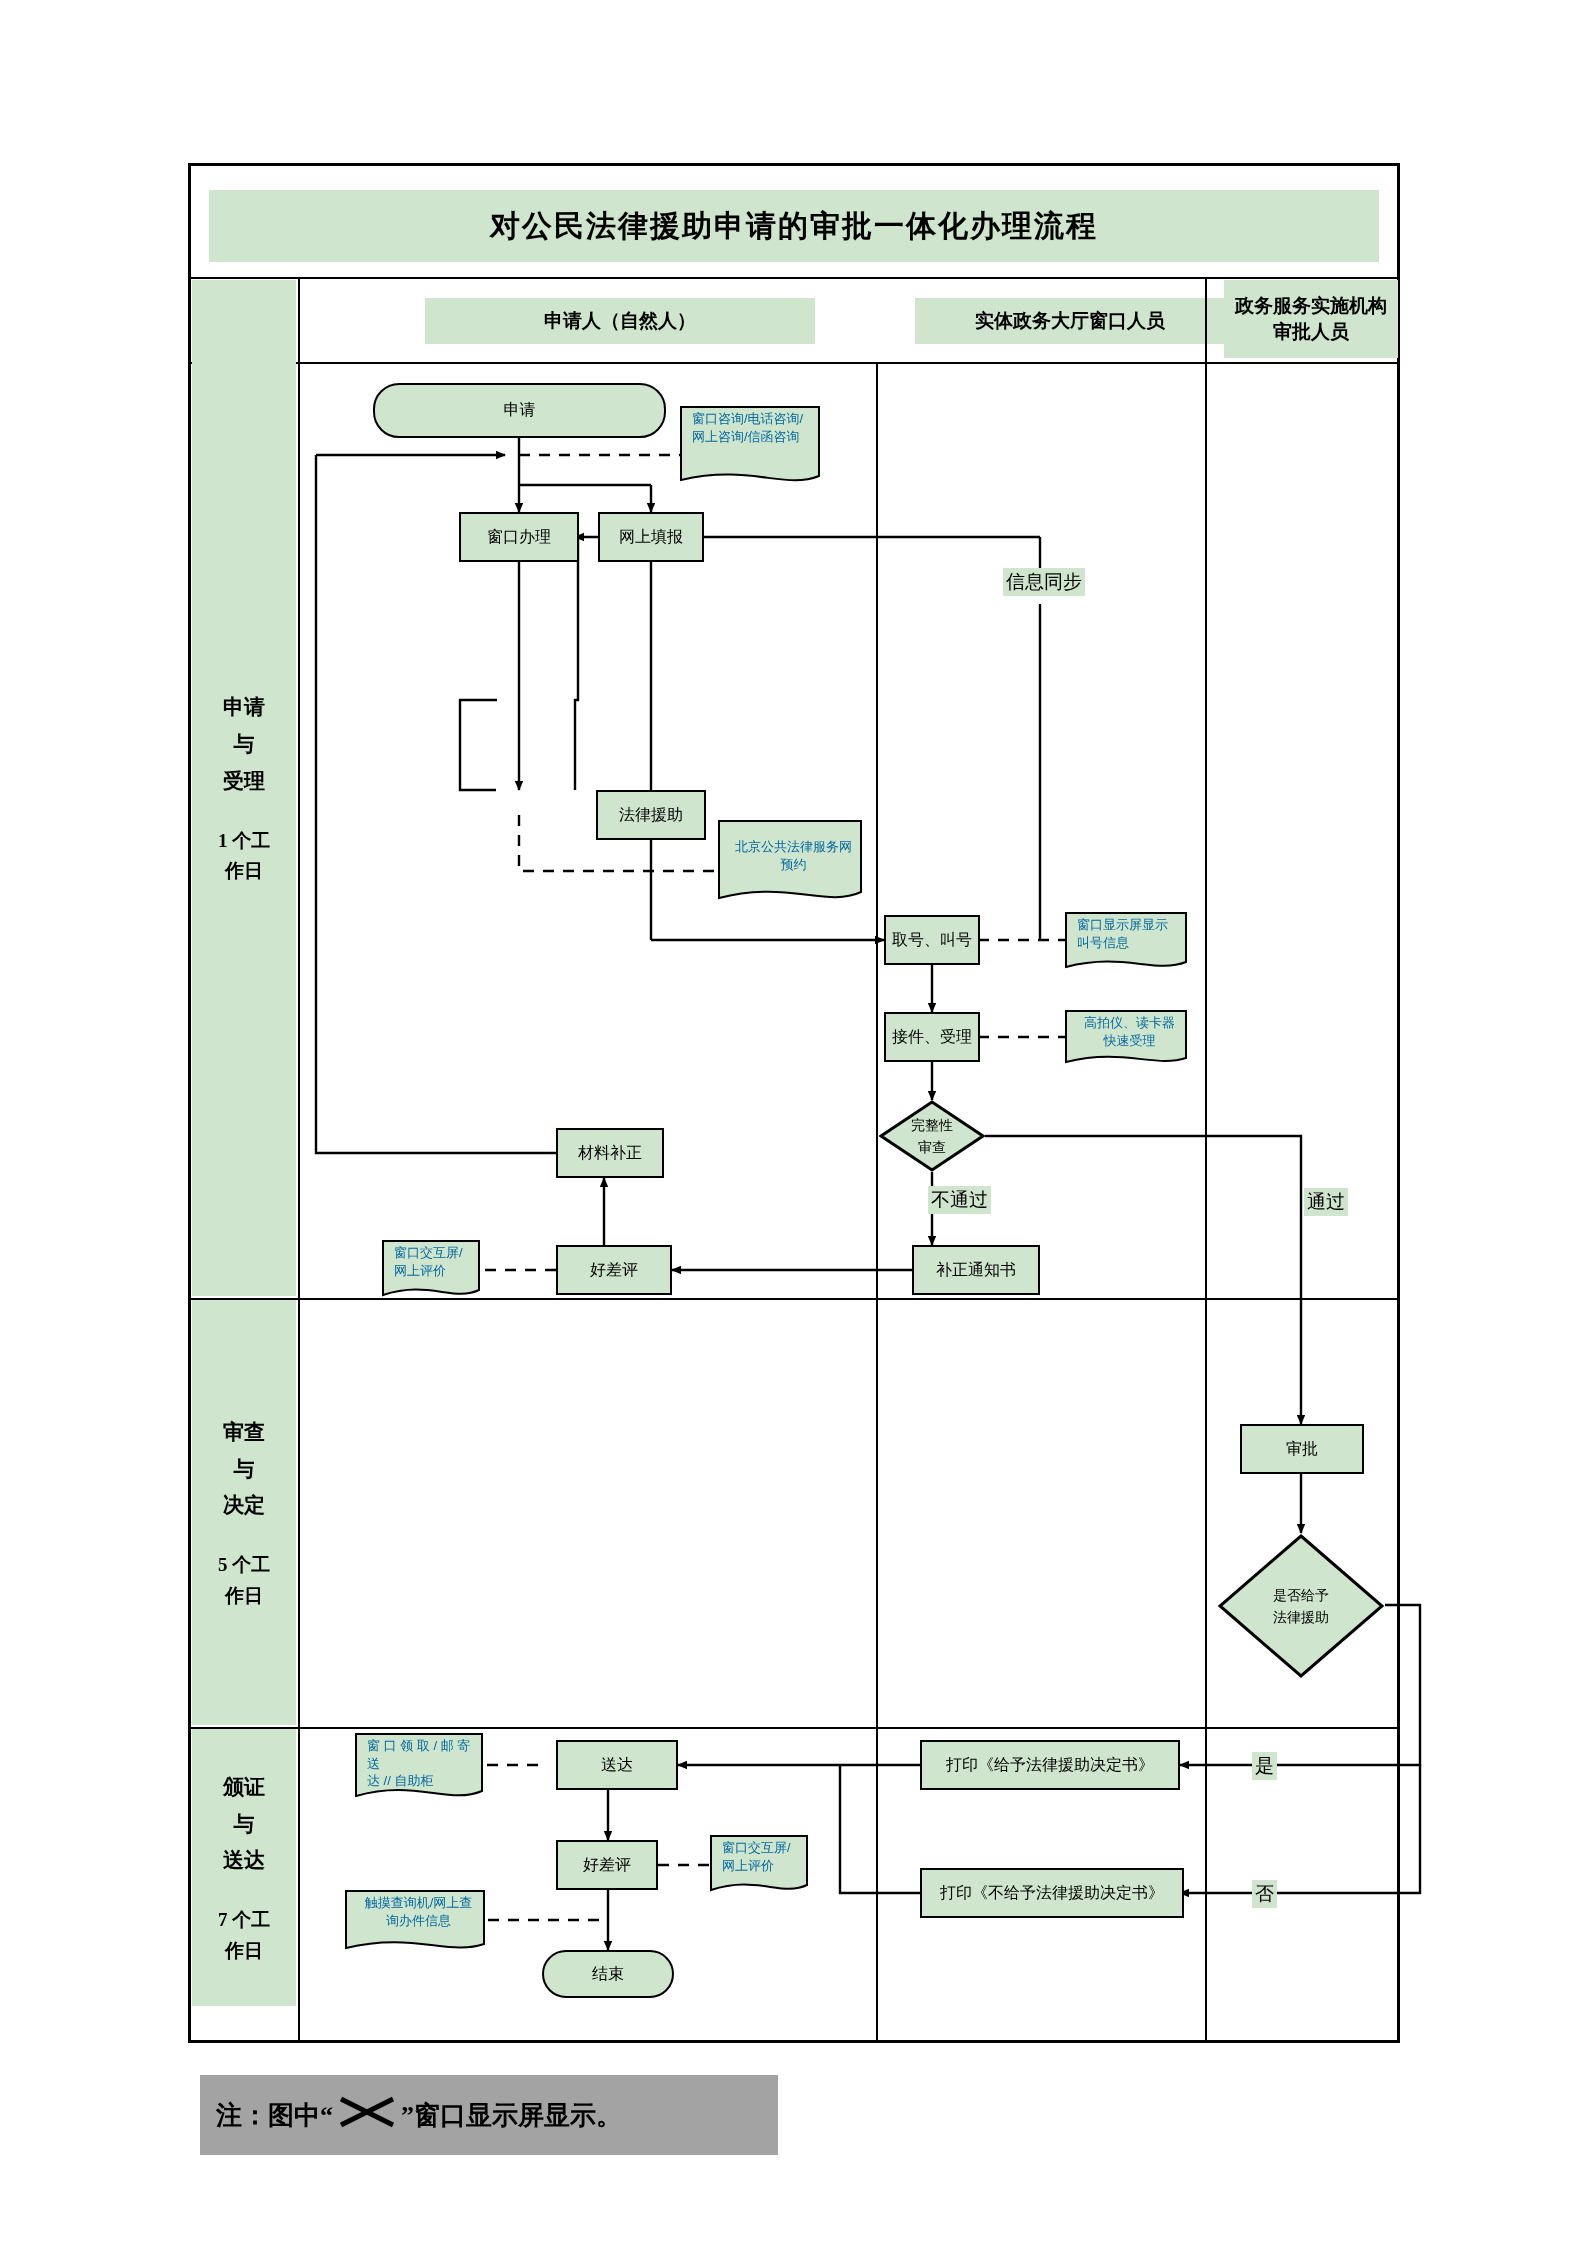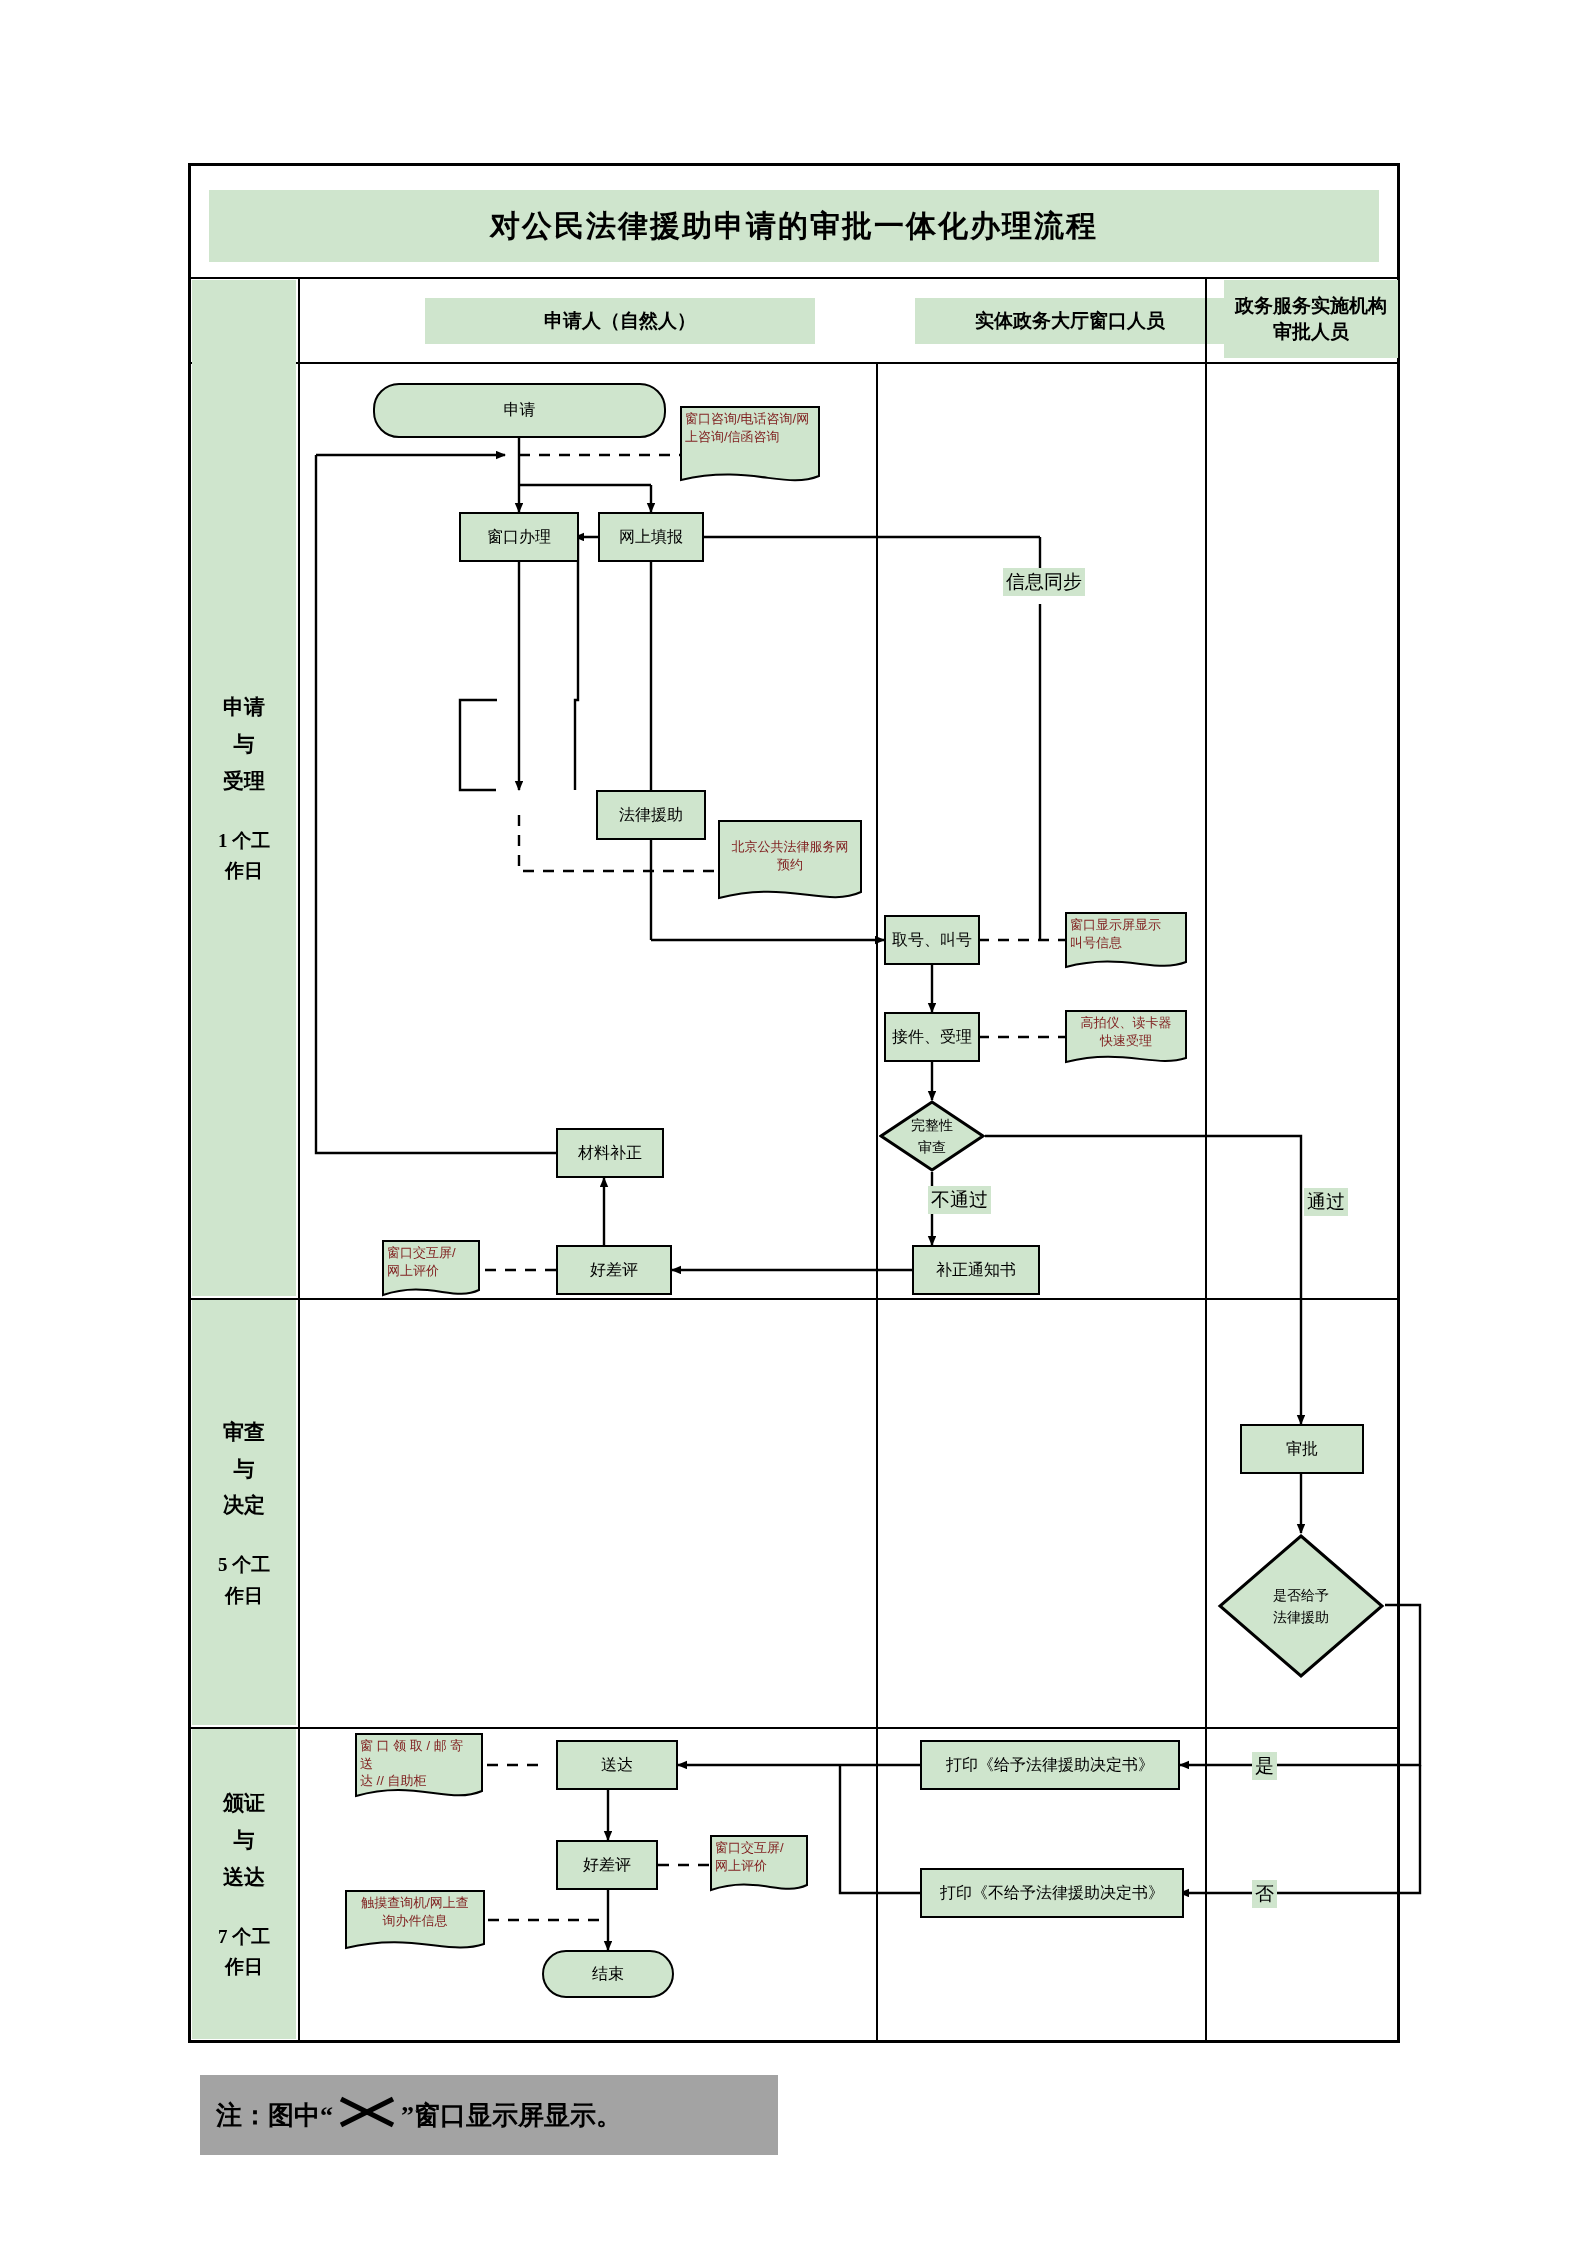--- a/index.html
+++ b/index.html
@@ -108,22 +108,22 @@
   }
   .node.rounded { border-radius: 26px; }
 
   
   .note {
     position: absolute;
     box-sizing: border-box;
     font-size: 13px;
     line-height: 1.35;
     text-align: left;
-    padding: 4px 5px 12px 5px;
-    color: #7f1d1d;
+    padding: 4px 5px 12px 12px;
+    color: #0369a1;
     font-family: "Liberation Sans", "DejaVu Sans", sans-serif;
   }
   .note .note-bg { position: absolute; inset: 0; z-index: 0; }
   .note .note-tx { position: relative; z-index: 1; }
   .note.center .note-tx { text-align: center; }
 
   
   .diamond {
     position: absolute;
     box-sizing: border-box;
@@ -220,21 +220,21 @@
 
 <div class="stage-label" style="left:192px; top:1300px; width:104px; height:425px;">
   <span>审查</span>
   <span>与</span>
   <span>决定</span>
   <span class="gap"></span>
   <span class="days">5 个工</span>
   <span class="days">作日</span>
 </div>
 
-<div class="stage-label" style="left:192px; top:1729px; width:104px; height:310px;">
+<div class="stage-label" style="left:192px; top:1729px; width:104px; height:277px;">
   <span>颁证</span>
   <span>与</span>
   <span>送达</span>
   <span class="gap"></span>
   <span class="days">7 个工</span>
   <span class="days">作日</span>
 </div>
 
 <svg id="wires" viewBox="0 0 1587 2245">
   <defs>

